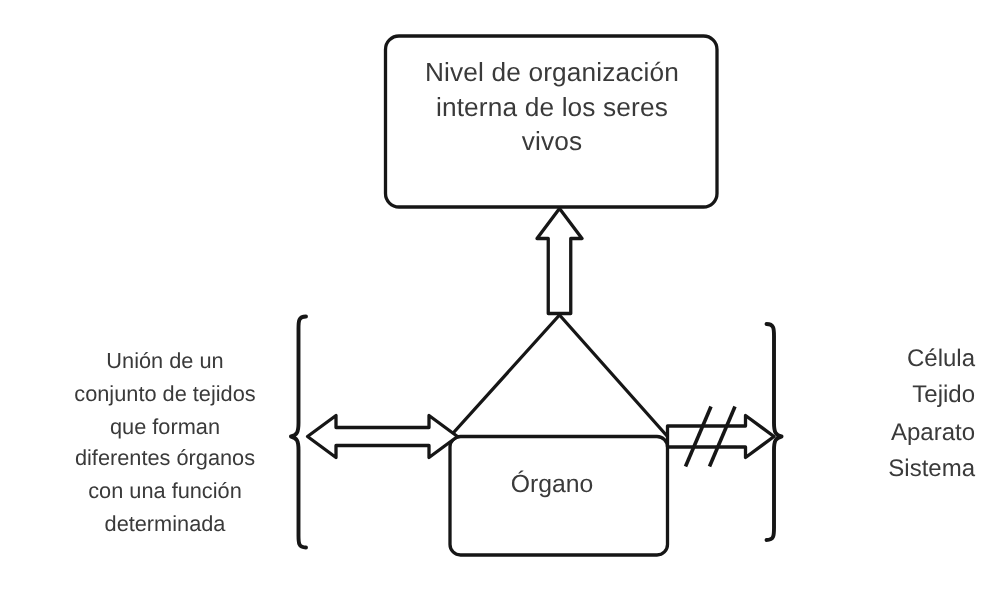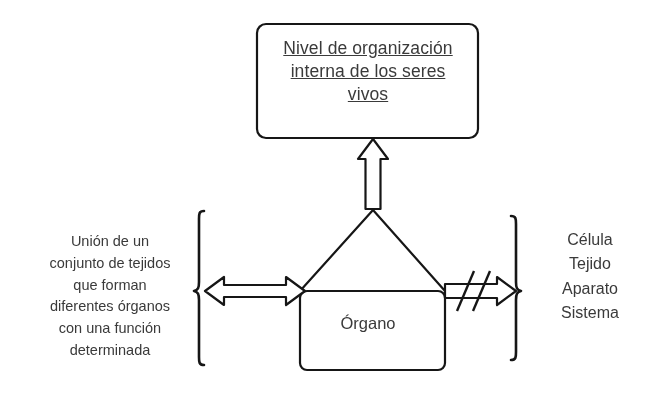--- a/index.html
+++ b/index.html
@@ -58,36 +58,35 @@
     line-height: 1.32;
     white-space: pre-line;
     user-select: none;
   }
   #title-text {
     left: 262px;
     top: 37px;
     width: 212px;
     font-size: 17.5px;
     letter-spacing: 0.1px;
-    text-decoration: underline;
   }
   #left-note-text {
     left: 30px;
     top: 231px;
     width: 160px;
     font-size: 14.5px;
     line-height: 1.5;
   }
   #right-note-text {
     left: 530px;
     top: 228px;
     width: 120px;
     font-size: 16px;
     line-height: 1.52;
-    text-align: center;
+    text-align: right;
   }
   #organ-label-text {
     left: 295px;
     top: 313px;
     width: 146px;
     font-size: 16.5px;
   }
 </style>
 </head>
 <body>

